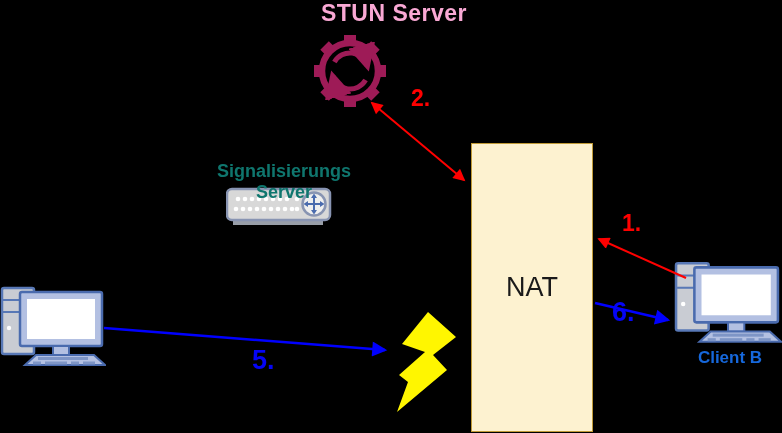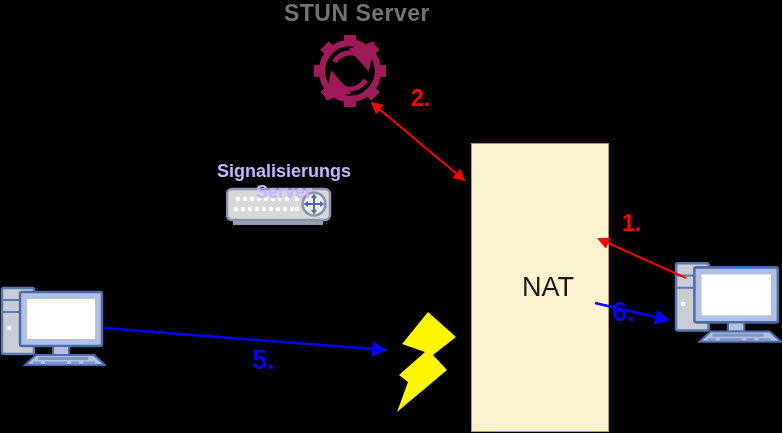--- a/index.html
+++ b/index.html
@@ -2,31 +2,31 @@
 <html><head>
 <meta charset="utf-8">
 <style>
   html,body{margin:0;padding:0;background:#000;}
   #stage{
     position:relative;width:782px;height:433px;background:#000000;
     overflow:hidden;font-family:"Liberation Sans",sans-serif;
   }
   .abs{position:absolute;}
   #title{
-    left:237px;top:0px;width:240px;text-align:center;
-    font-size:23px;font-weight:bold;color:#737373;letter-spacing:0.5px;
+    left:227px;top:0px;width:240px;text-align:right;
+    font-size:23px;font-weight:bold;color:#f9a8d4;letter-spacing:0.5px;
   }
   #sig-label{
     left:188px;top:161px;width:192px;text-align:center;
-    font-size:18px;font-weight:bold;color:#c4b5fd;
+    font-size:18px;font-weight:bold;color:#0f766e;
   }
   #nat-box{
     left:471px;top:143px;width:120px;height:287px;
     background:#FDF2D0;border:1.5px solid #C09A36;
-    display:flex;align-items:center;justify-content:center;padding-left:16px;
+    display:flex;align-items:center;justify-content:center;
   }
   #nat-label{font-size:27px;color:#1a1a1a;font-weight:400;}
   .client-label{
     width:104px;text-align:center;font-size:17px;font-weight:bold;color:#1668DC;
   }
   #client-a-label{left:4px;top:362px;}
   #client-b-label{left:678px;top:348px;}
   .step{font-weight:bold;}
   .step-red{color:#FF0000;font-size:23px;}
   .step-blue{color:#0505F5;font-size:27px;}
@@ -149,18 +149,19 @@
     </defs>
     <line x1="686" y1="278" x2="599" y2="239" stroke="#FF0000" stroke-width="2" marker-end="url(#mred)"></line>
     <line x1="372" y1="103" x2="464" y2="180" stroke="#FF0000" stroke-width="2" marker-start="url(#mred)" marker-end="url(#mred)"></line>
     <line x1="104" y1="328" x2="385" y2="350" stroke="#0000FF" stroke-width="2.5" marker-end="url(#mblue)"></line>
     <line x1="595" y1="303" x2="668" y2="320" stroke="#0000FF" stroke-width="2.5" marker-end="url(#mblue)"></line>
     <polygon points="428,312 456,337 433,355 447,370 397,412 408,382 399,375 425,352 402,344" fill="#FFF600"></polygon>
   </svg>
 
   <div class="abs" id="title">STUN Server</div>
   <div class="abs" id="sig-label">Signalisierungs Server</div>
+  <div class="abs client-label" id="client-b-label">Client B</div>
   <div class="abs step step-red" id="step-1">1.</div>
   <div class="abs step step-red" id="step-2">2.</div>
   <div class="abs step step-blue" id="step-5">5.</div>
   <div class="abs step step-blue" id="step-6">6.</div>
 
 </div>
 
 </body></html>

